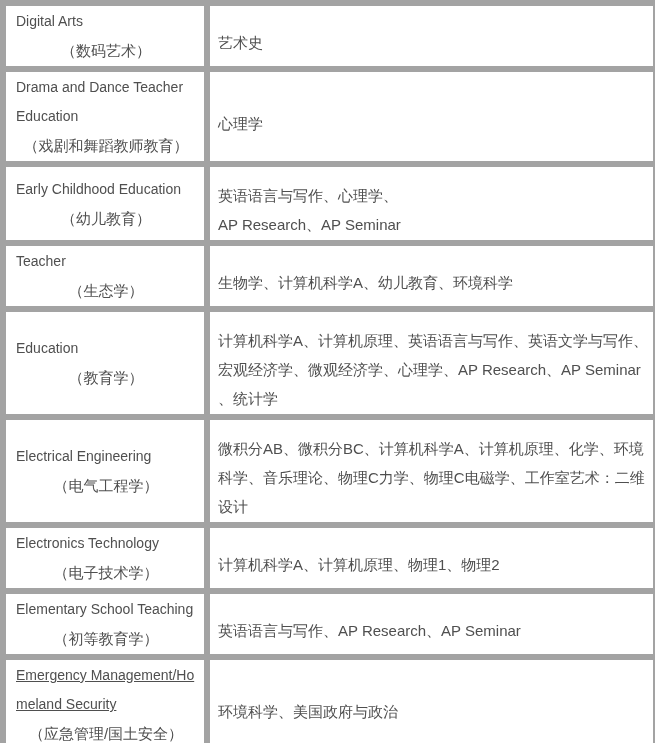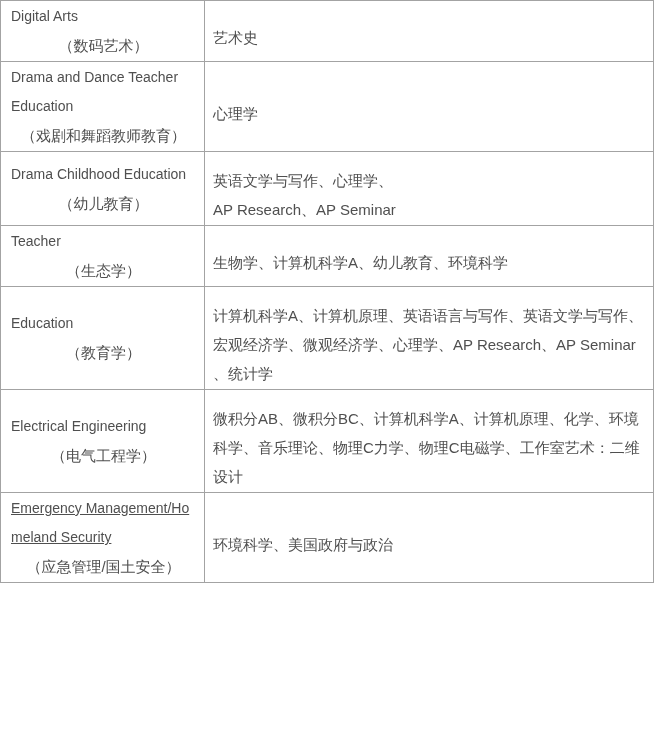--- a/index.html
+++ b/index.html
@@ -13,21 +13,21 @@
     background: #ffffff;
   }
   table.majors-table {
     border-collapse: collapse;
     table-layout: fixed;
     width: 653px;
     margin: 0 0 0 0;
     color: #4f4f4f;
   }
   table.majors-table td {
-    border: 1px solid #a3a3a3;
+    border: 6px solid #a3a3a3;
     vertical-align: middle;
   }
   td.major-cell {
     width: 204px;
     padding: 1px 8px 1px 10px;
   }
   td.courses-cell {
     padding: 14px 2px 1px 8px;
   }
   .major-en {
@@ -74,25 +74,25 @@
           <td class="major-cell">
             <div class="major-en">Drama and Dance Teacher Education</div>
             <div class="major-zh">（戏剧和舞蹈教师教育）</div>
           </td>
           <td class="courses-cell">
             <div class="course-line">心理学</div>
           </td>
         </tr>
         <tr>
           <td class="major-cell">
-            <div class="major-en">Drama Childhood Education</div>
+            <div class="major-en">Early Childhood Education</div>
             <div class="major-zh">（幼儿教育）</div>
           </td>
           <td class="courses-cell">
-            <div class="course-line">英语文学与写作、心理学、</div>
+            <div class="course-line">英语语言与写作、心理学、</div>
             <div class="course-line">AP Research、AP Seminar</div>
           </td>
         </tr>
         <tr>
           <td class="major-cell">
             <div class="major-en">Teacher</div>
             <div class="major-zh">（生态学）</div>
           </td>
           <td class="courses-cell">
             <div class="course-line">生物学、计算机科学A、幼儿教育、环境科学</div>
@@ -115,20 +115,38 @@
             <div class="major-zh">（电气工程学）</div>
           </td>
           <td class="courses-cell">
             <div class="course-line">微积分AB、微积分BC、计算机科学A、计算机原理、化学、环境</div>
             <div class="course-line">科学、音乐理论、物理C力学、物理C电磁学、工作室艺术：二维</div>
             <div class="course-line">设计</div>
           </td>
         </tr>
         <tr>
           <td class="major-cell">
+            <div class="major-en">Electronics Technology</div>
+            <div class="major-zh">（电子技术学）</div>
+          </td>
+          <td class="courses-cell">
+            <div class="course-line">计算机科学A、计算机原理、物理1、物理2</div>
+          </td>
+        </tr>
+        <tr>
+          <td class="major-cell">
+            <div class="major-en">Elementary School Teaching</div>
+            <div class="major-zh">（初等教育学）</div>
+          </td>
+          <td class="courses-cell">
+            <div class="course-line">英语语言与写作、AP Research、AP Seminar</div>
+          </td>
+        </tr>
+        <tr>
+          <td class="major-cell">
             <div class="major-en">Emergency Management/Homeland Security</div>
             <div class="major-zh">（应急管理/国土安全）</div>
           </td>
           <td class="courses-cell">
             <div class="course-line">环境科学、美国政府与政治</div>
           </td>
         </tr>
       </tbody>
   </table>
 </div>

